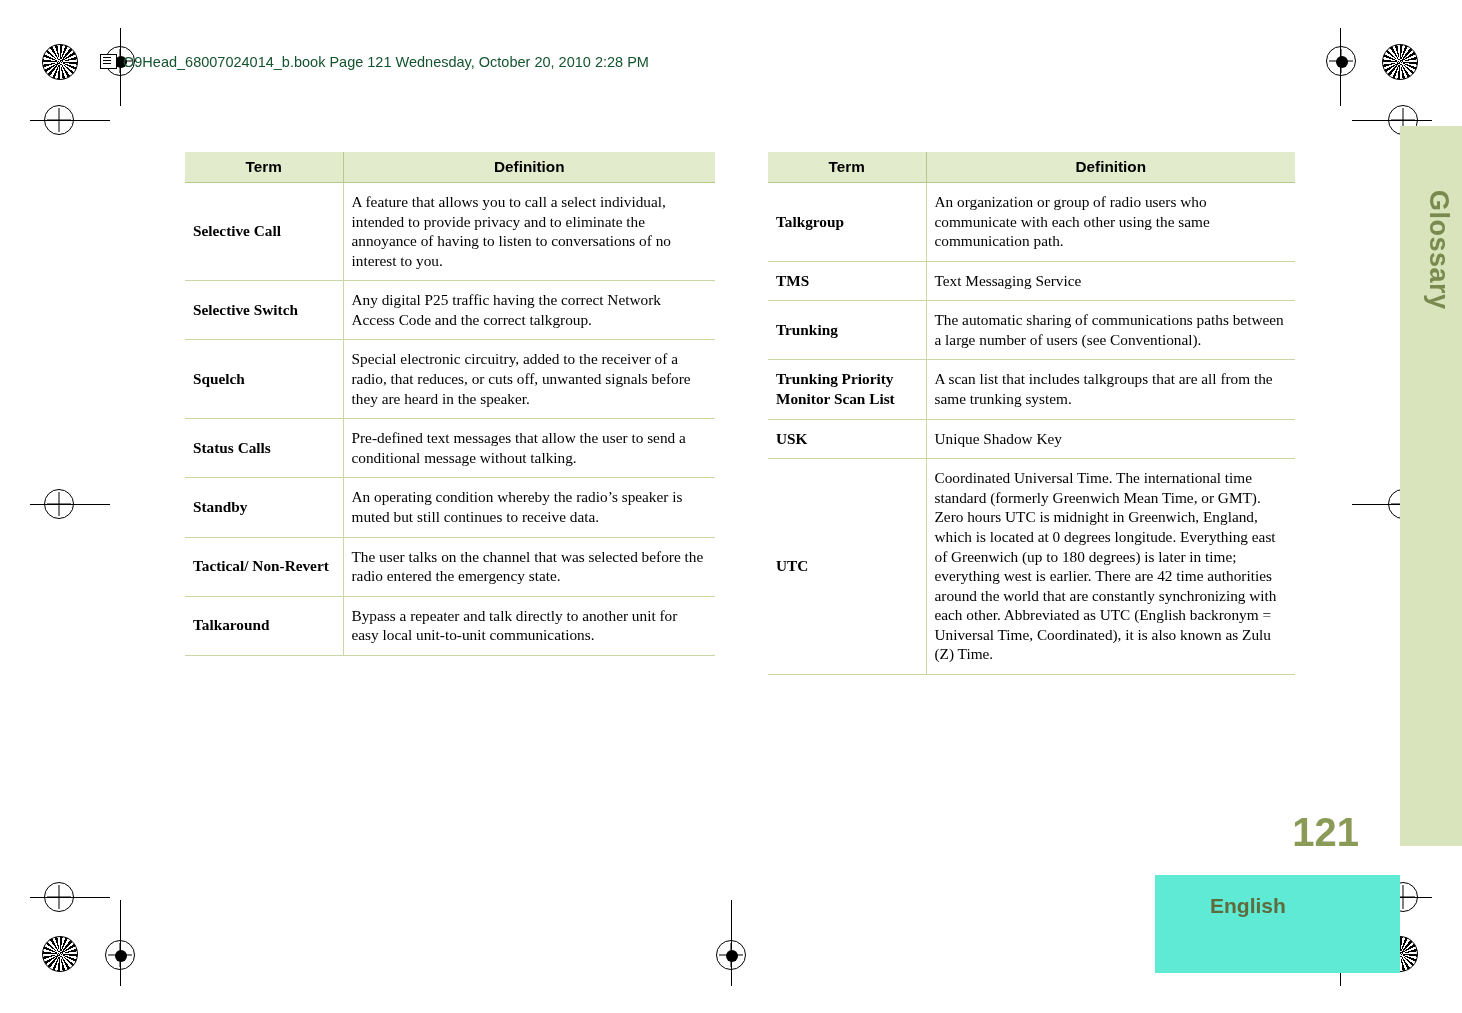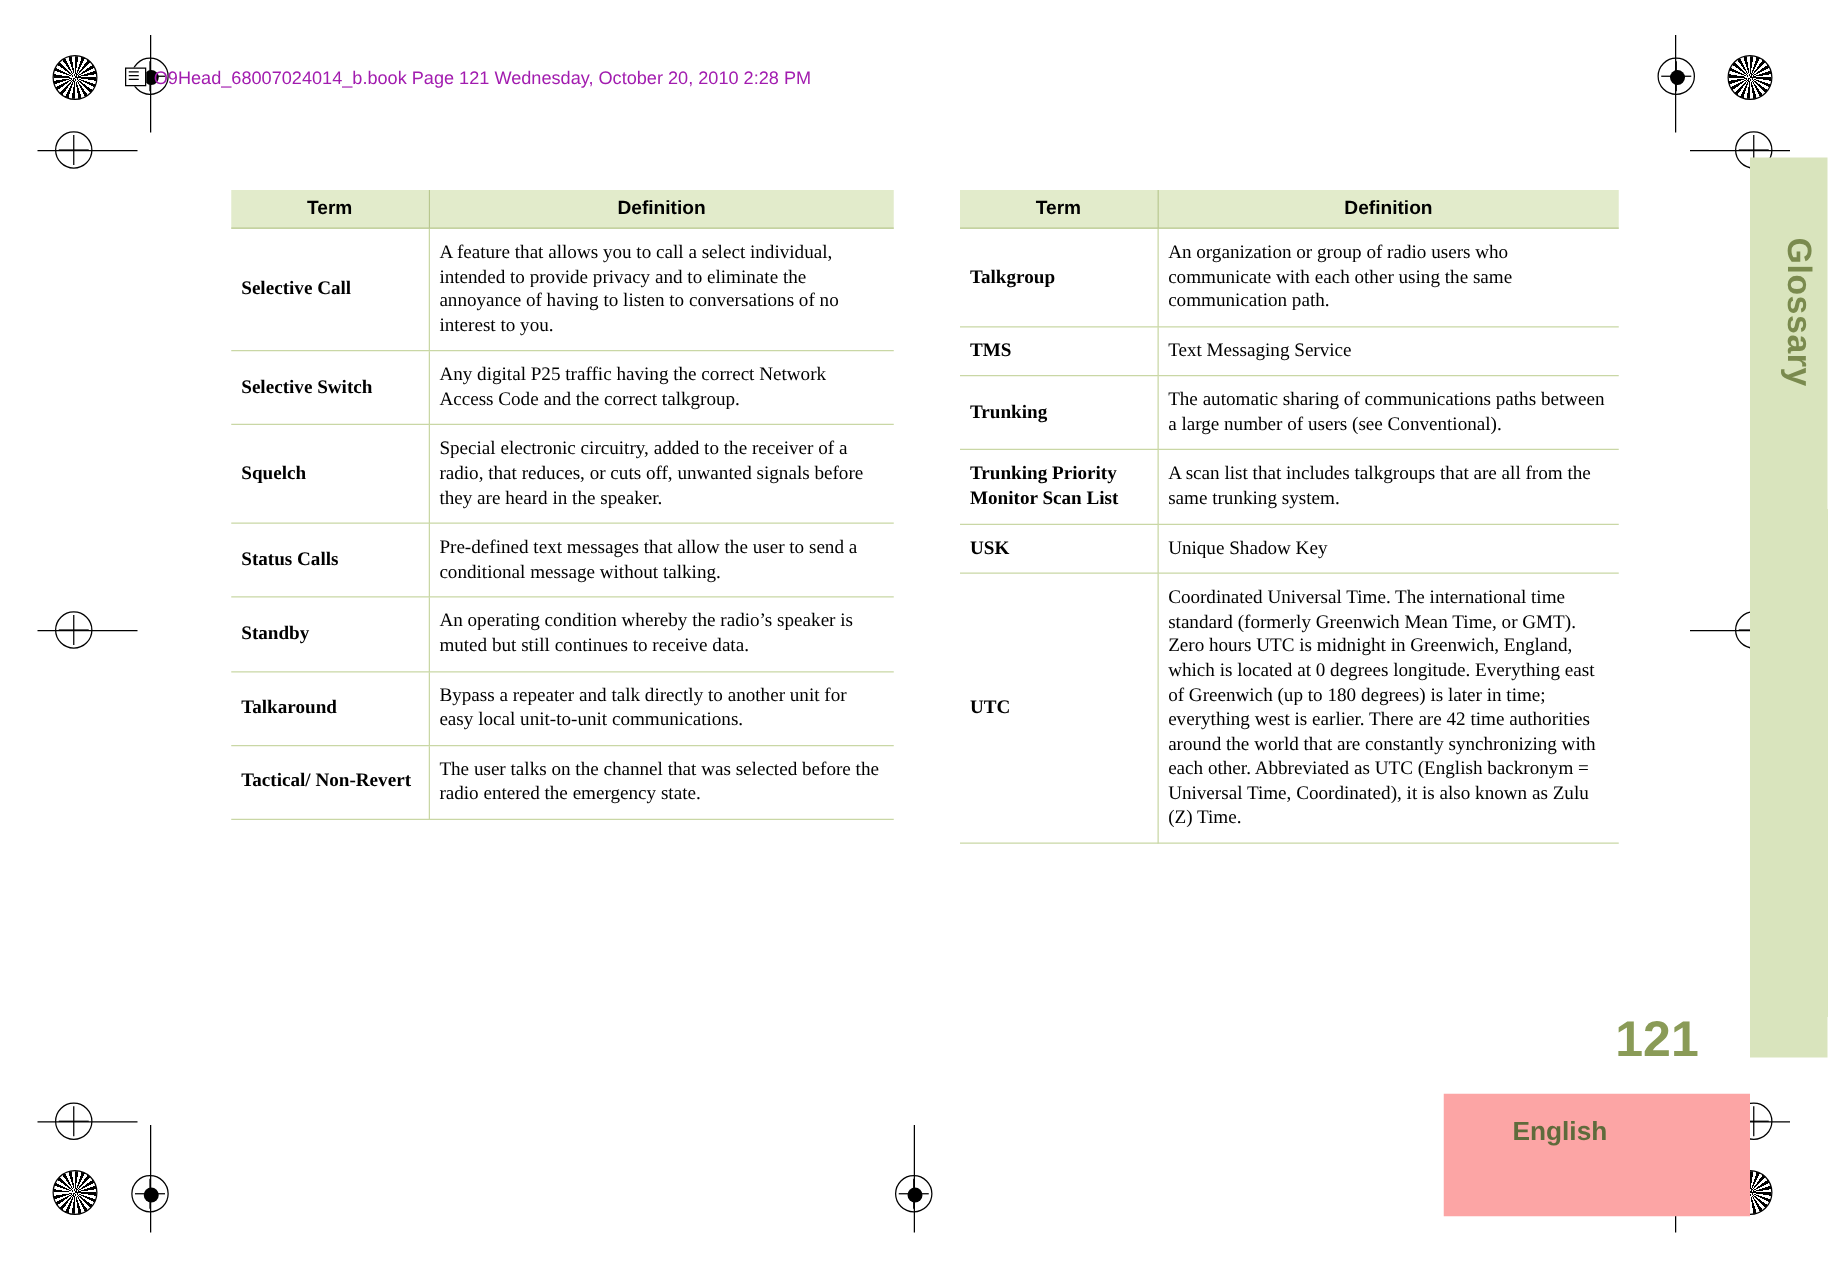--- a/index.html
+++ b/index.html
@@ -63,21 +63,21 @@
     border: 1px solid #000;
     box-sizing: border-box;
   }
 
   
   .file-header {
     position: absolute;
     left: 100px;
     top: 54px;
     font-size: 14.5px;
-    color: #a21caf;
+    color: #14532d;
     white-space: nowrap;
   }
   .header-icon {
     display: inline-block;
     width: 15px; height: 13px;
     border: 1px solid #000;
     vertical-align: -2px;
     margin-right: 6px;
     position: relative;
     background: #fff;
@@ -166,21 +166,21 @@
     font-weight: bold;
     color: #8a9b57;
   }
 
   .lang-bar {
     position: absolute;
     right: 62px;
     top: 875px;
     width: 245px;
     height: 98px;
-    background: #fca5a5;
+    background: #5eead4;
   }
   .lang-bar .lang-text {
     position: absolute;
     left: 55px;
     top: 19px;
     font-size: 21px;
     font-weight: bold;
     color: #5f6b3c;
   }
 </style>
@@ -260,26 +260,26 @@
       </tr>
       <tr>
         <td class="term">Status Calls</td>
         <td class="def">Pre-defined text messages that allow the user to send a conditional message without talking.</td>
       </tr>
       <tr>
         <td class="term">Standby</td>
         <td class="def">An operating condition whereby the radio’s speaker is muted but still continues to receive data.</td>
       </tr>
       <tr>
+        <td class="term">Tactical/ Non-Revert</td>
+        <td class="def">The user talks on the channel that was selected before the radio entered the emergency state.</td>
+      </tr>
+      <tr>
         <td class="term">Talkaround</td>
         <td class="def">Bypass a repeater and talk directly to another unit for easy local unit-to-unit communications.</td>
-      </tr>
-      <tr>
-        <td class="term">Tactical/ Non-Revert</td>
-        <td class="def">The user talks on the channel that was selected before the radio entered the emergency state.</td>
       </tr>
     </tbody>
   </table>
 
   <table class="gloss" id="table-right">
     <colgroup>
         <col class="c1">
         <col class="c2">
       </colgroup>
     <thead>

